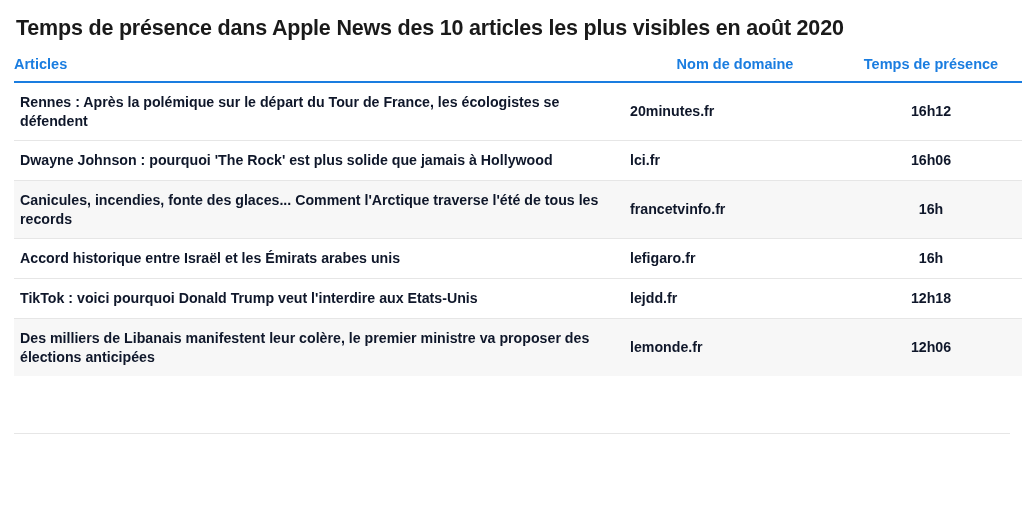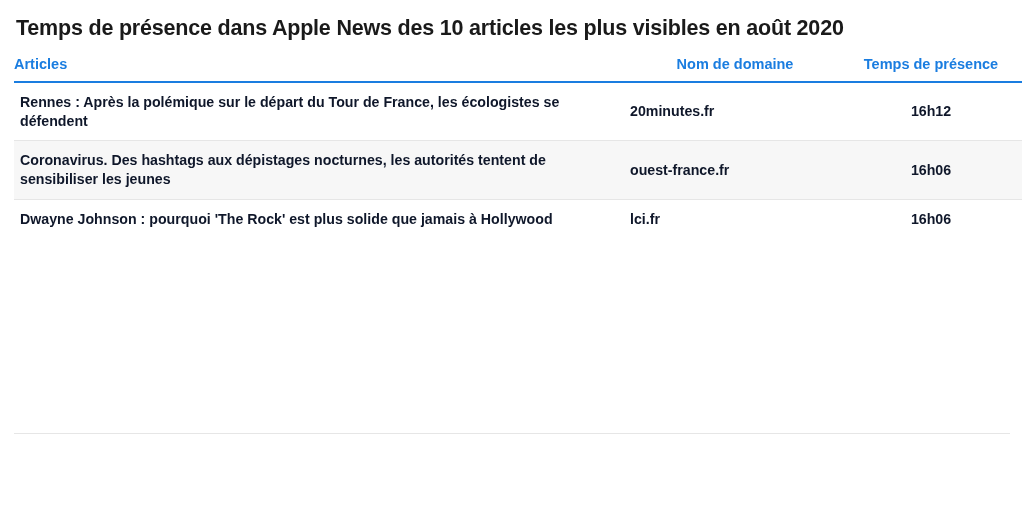--- a/index.html
+++ b/index.html
@@ -99,29 +99,44 @@
         <th class="col-domain">Nom de domaine</th>
         <th class="col-time">Temps de présence</th>
       </tr>
     </thead>
     <tbody>
       <tr>
         <td class="col-article">Rennes : Après la polémique sur le départ du Tour de France, les écologistes se défendent</td>
         <td class="col-domain">20minutes.fr</td>
         <td class="col-time">16h12</td>
       </tr>
-      <tr class="alt">
-        <td class="col-article">Coronavirus. Des hashtags aux dépistages nocturnes, les autorités tentent de sensibiliser les jeunes</td>
-        <td class="col-domain">ouest-france.fr</td>
-        <td class="col-time">16h06</td>
-      </tr>
       <tr>
         <td class="col-article">Dwayne Johnson : pourquoi 'The Rock' est plus solide que jamais à Hollywood</td>
         <td class="col-domain">lci.fr</td>
         <td class="col-time">16h06</td>
+      </tr>
+      <tr class="alt">
+        <td class="col-article">Canicules, incendies, fonte des glaces... Comment l'Arctique traverse l'été de tous les records</td>
+        <td class="col-domain">francetvinfo.fr</td>
+        <td class="col-time">16h</td>
+      </tr>
+      <tr>
+        <td class="col-article">Accord historique entre Israël et les Émirats arabes unis</td>
+        <td class="col-domain">lefigaro.fr</td>
+        <td class="col-time">16h</td>
+      </tr>
+      <tr>
+        <td class="col-article">TikTok : voici pourquoi Donald Trump veut l'interdire aux Etats-Unis</td>
+        <td class="col-domain">lejdd.fr</td>
+        <td class="col-time">12h18</td>
+      </tr>
+      <tr class="alt">
+        <td class="col-article">Des milliers de Libanais manifestent leur colère, le premier ministre va proposer des élections anticipées</td>
+        <td class="col-domain">lemonde.fr</td>
+        <td class="col-time">12h06</td>
       </tr>
     </tbody>
   </table>
 
   <div class="footer">
     
   </div>
 
 </div>
 

